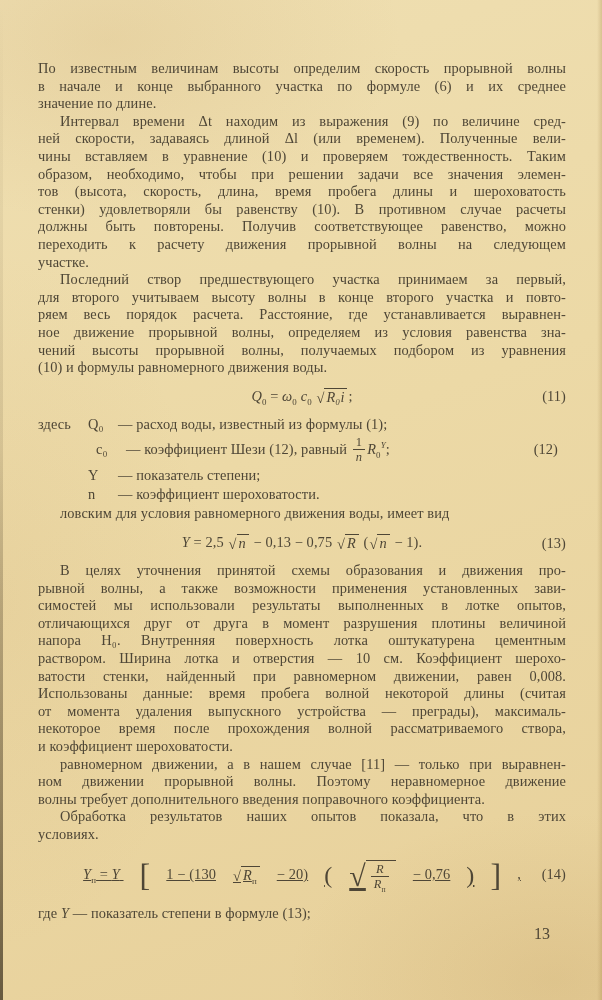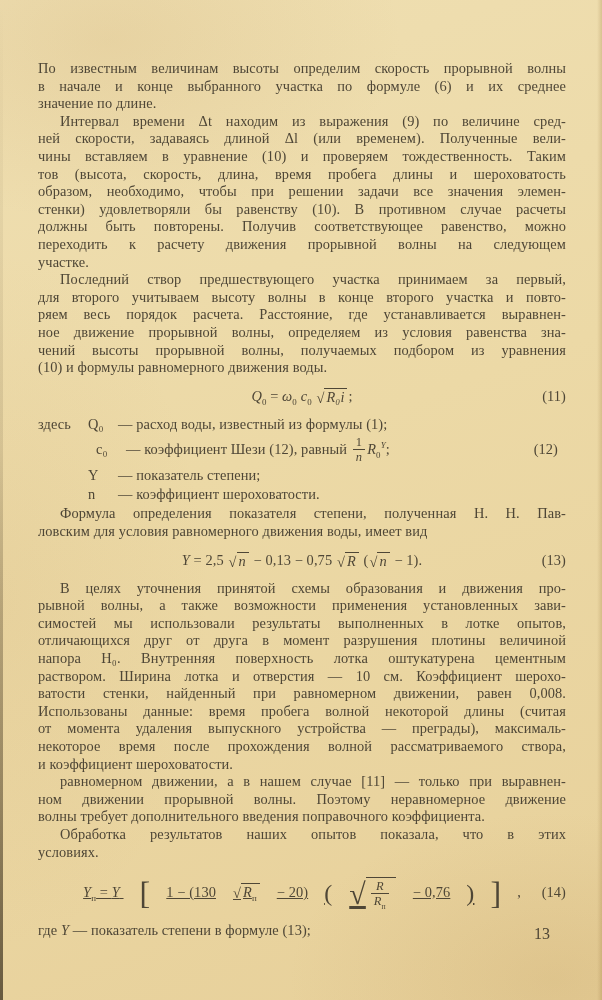--- a/index.html
+++ b/index.html
@@ -77,22 +77,22 @@
 
     <div class="para">
         <div class="line">По известным величинам высоты определим скорость прорывной волны</div>
         <div class="line">в начале и конце выбранного участка по формуле (6) и их среднее</div>
         <div class="line flush">значение по длине.</div>
       </div>
     <div class="para indent">
         <div class="line">Интервал времени Δt находим из выражения (9) по величине сред-</div>
         <div class="line">ней скорости, задаваясь длиной Δl (или временем). Полученные вели-</div>
         <div class="line">чины вставляем в уравнение (10) и проверяем тождественность. Таким</div>
+        <div class="line">образом, необходимо, чтобы при решении задачи все значения элемен-</div>
         <div class="line">тов (высота, скорость, длина, время пробега длины и шероховатость</div>
-        <div class="line">образом, необходимо, чтобы при решении задачи все значения элемен-</div>
         <div class="line">стенки) удовлетворяли бы равенству (10). В противном случае расчеты</div>
         <div class="line">должны быть повторены. Получив соответствующее равенство, можно</div>
         <div class="line">переходить к расчету движения прорывной волны на следующем</div>
         <div class="line flush">участке.</div>
       </div>
     <div class="para indent">
         <div class="line">Последний створ предшествующего участка принимаем за первый,</div>
         <div class="line">для второго учитываем высоту волны в конце второго участка и повто-</div>
         <div class="line">ряем весь порядок расчета. Расстояние, где устанавливается выравнен-</div>
         <div class="line">ное движение прорывной волны, определяем из условия равенства зна-</div>
@@ -131,21 +131,20 @@
         <span class="dtext">— показатель степени;</span>
       </div>
       <div class="def-row">
         <span class="hang"></span>
         <span class="dvar">n</span>
         <span class="dtext">— коэффициент шероховатости.</span>
       </div>
     </div>
 
     <div class="para indent">
-        <div class="line">Формула определения показателя степени, полученная Н. Н. Пав-</div>
         <div class="line flush">ловским для условия равномерного движения воды, имеет вид</div>
       </div>
 
     <div class="formula">
       <span class="eq"><span class="var">Y</span><span> = 2,5 </span><span class="sqrt">
             <span class="sign">√</span>
             <span class="radicand var">n</span>
           </span><span> − 0,13 − 0,75 </span><span class="sqrt">
             <span class="sign">√</span>
             <span class="radicand var">R</span>

